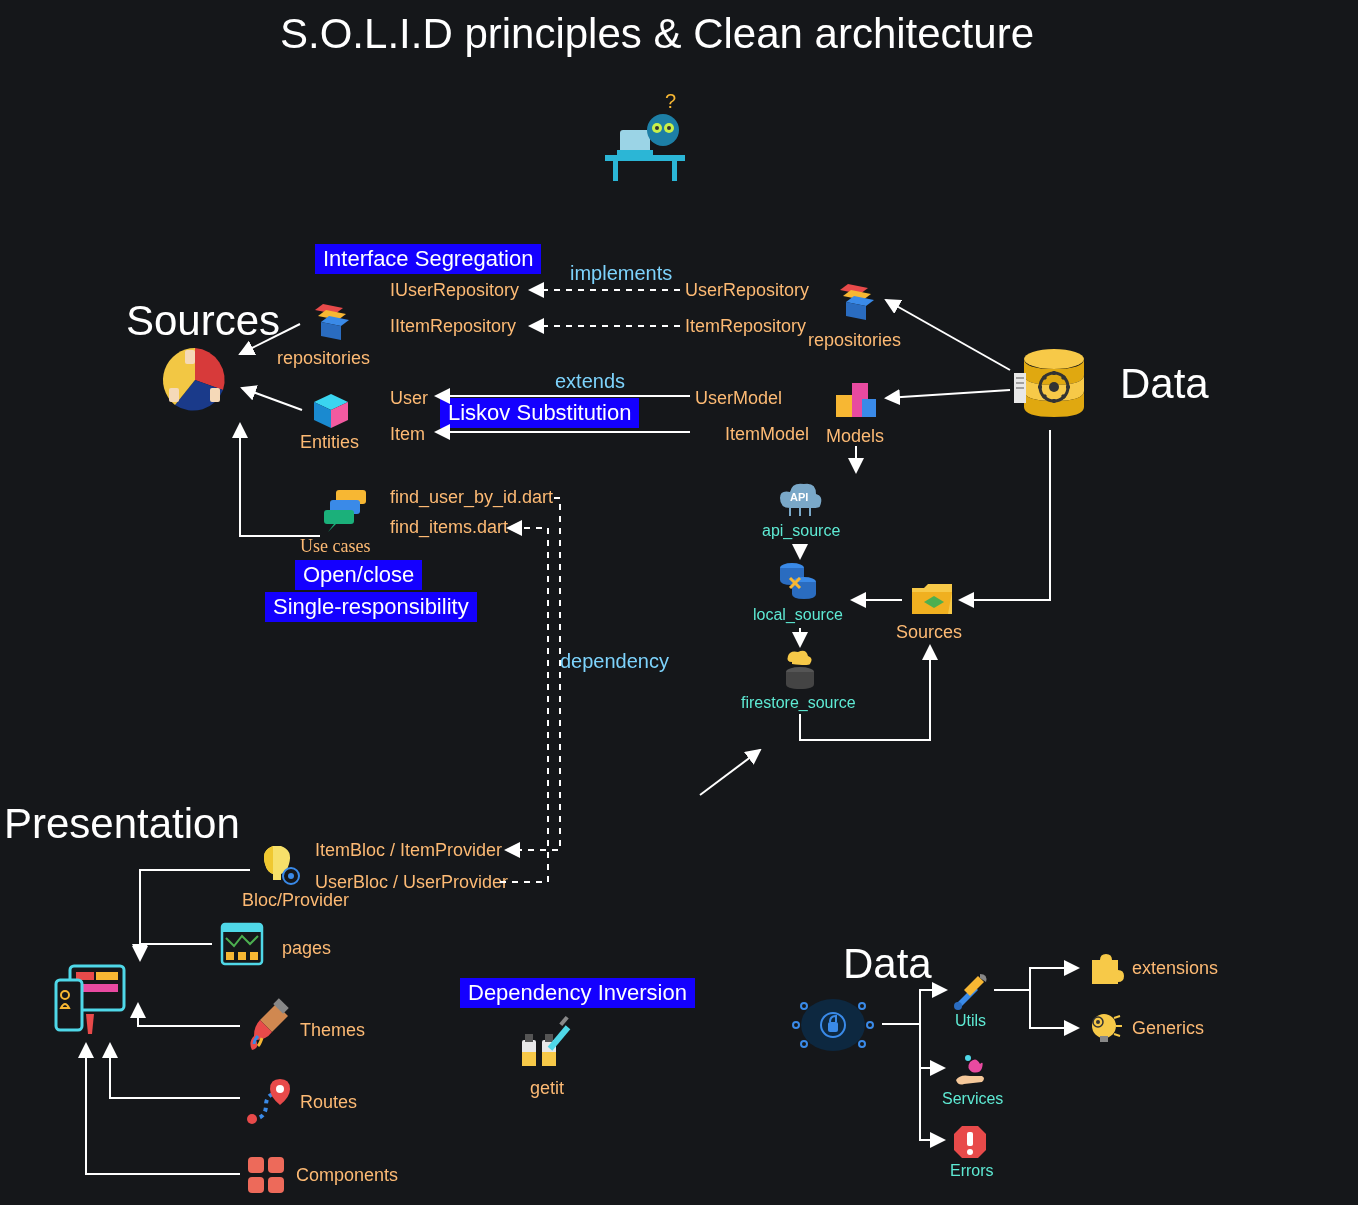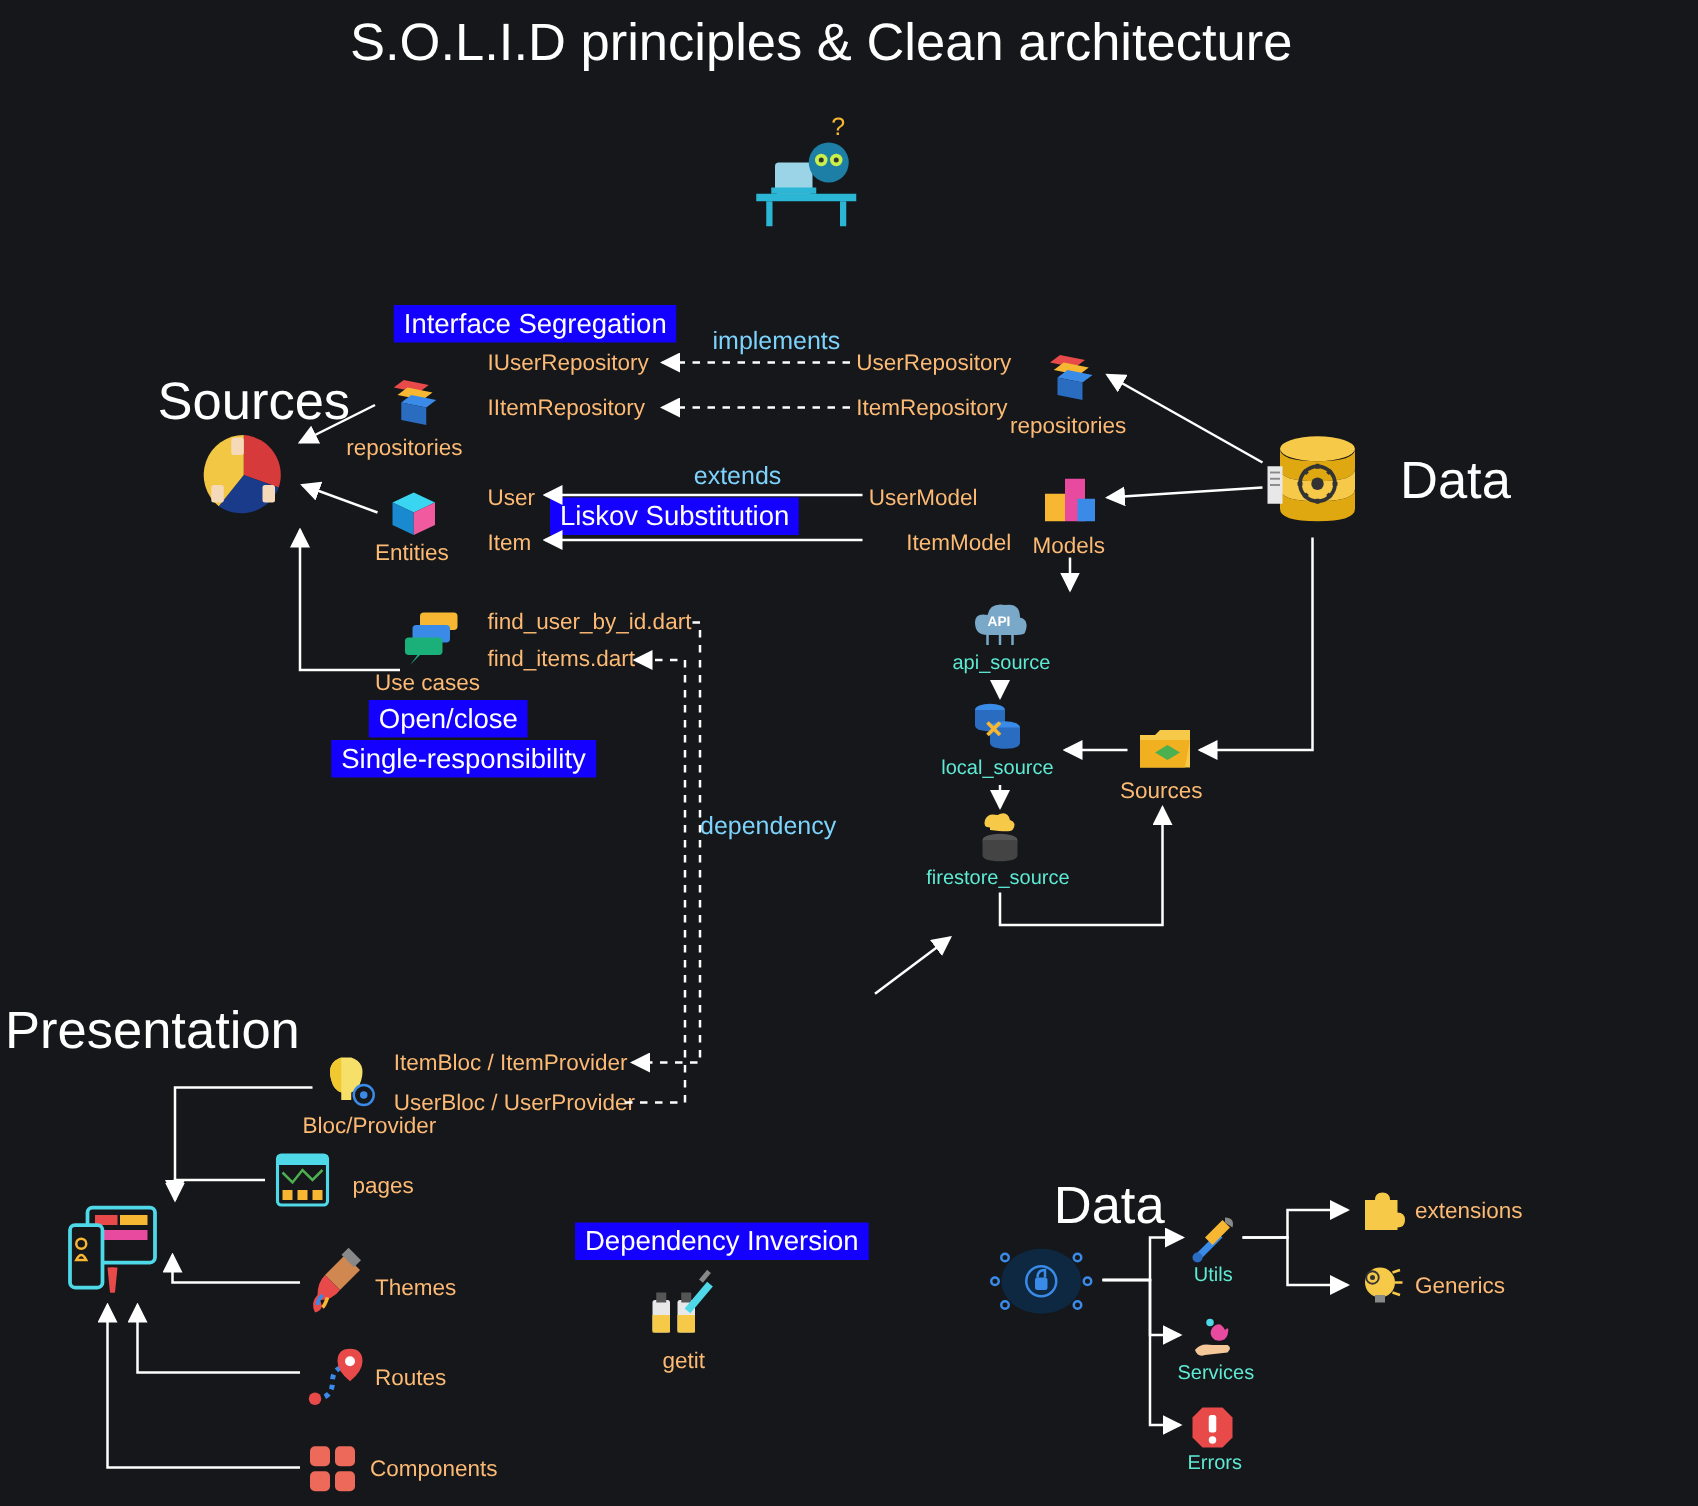--- a/index.html
+++ b/index.html
@@ -87,21 +87,21 @@
 <div class="label" style="left:390px; top:424px;">Item</div>
 
 <div class="icon" style="left:318px; top:490px; width:50px; height:44px;">
   <svg width="50" height="44" viewBox="0 0 50 44">
     <rect x="18" y="0" width="30" height="14" rx="3" fill="#f7b733"></rect>
     <rect x="12" y="10" width="30" height="14" rx="3" fill="#3a8ae8"></rect>
     <rect x="6" y="20" width="30" height="14" rx="3" fill="#1bb07a"></rect>
     <path d="M18 34 L10 42 L16 34 Z" fill="#1bb07a"></path>
   </svg>
 </div>
-<div class="label" style="left:300px; top:536px;">Use cases</div>
+<div class="label" style="left:300px; top:536px;font-family:Liberation Serif, serif;">Use cases</div>
 <div class="label" style="left:390px; top:487px;">find_user_by_id.dart</div>
 <div class="label" style="left:390px; top:517px;">find_items.dart</div>
 
 <div class="solid-badge" style="left:315px; top:244px;">Interface Segregation</div>
 <div class="solid-badge" style="left:440px; top:398px;">Liskov Substitution</div>
 <div class="solid-badge" style="left:295px; top:560px;">Open/close</div>
 <div class="solid-badge" style="left:265px; top:592px;">Single-responsibility</div>
 <div class="solid-badge" style="left:460px; top:978px;">Dependency Inversion</div>
 
 <div class="rel-label" style="left:570px; top:262px;">implements</div>

